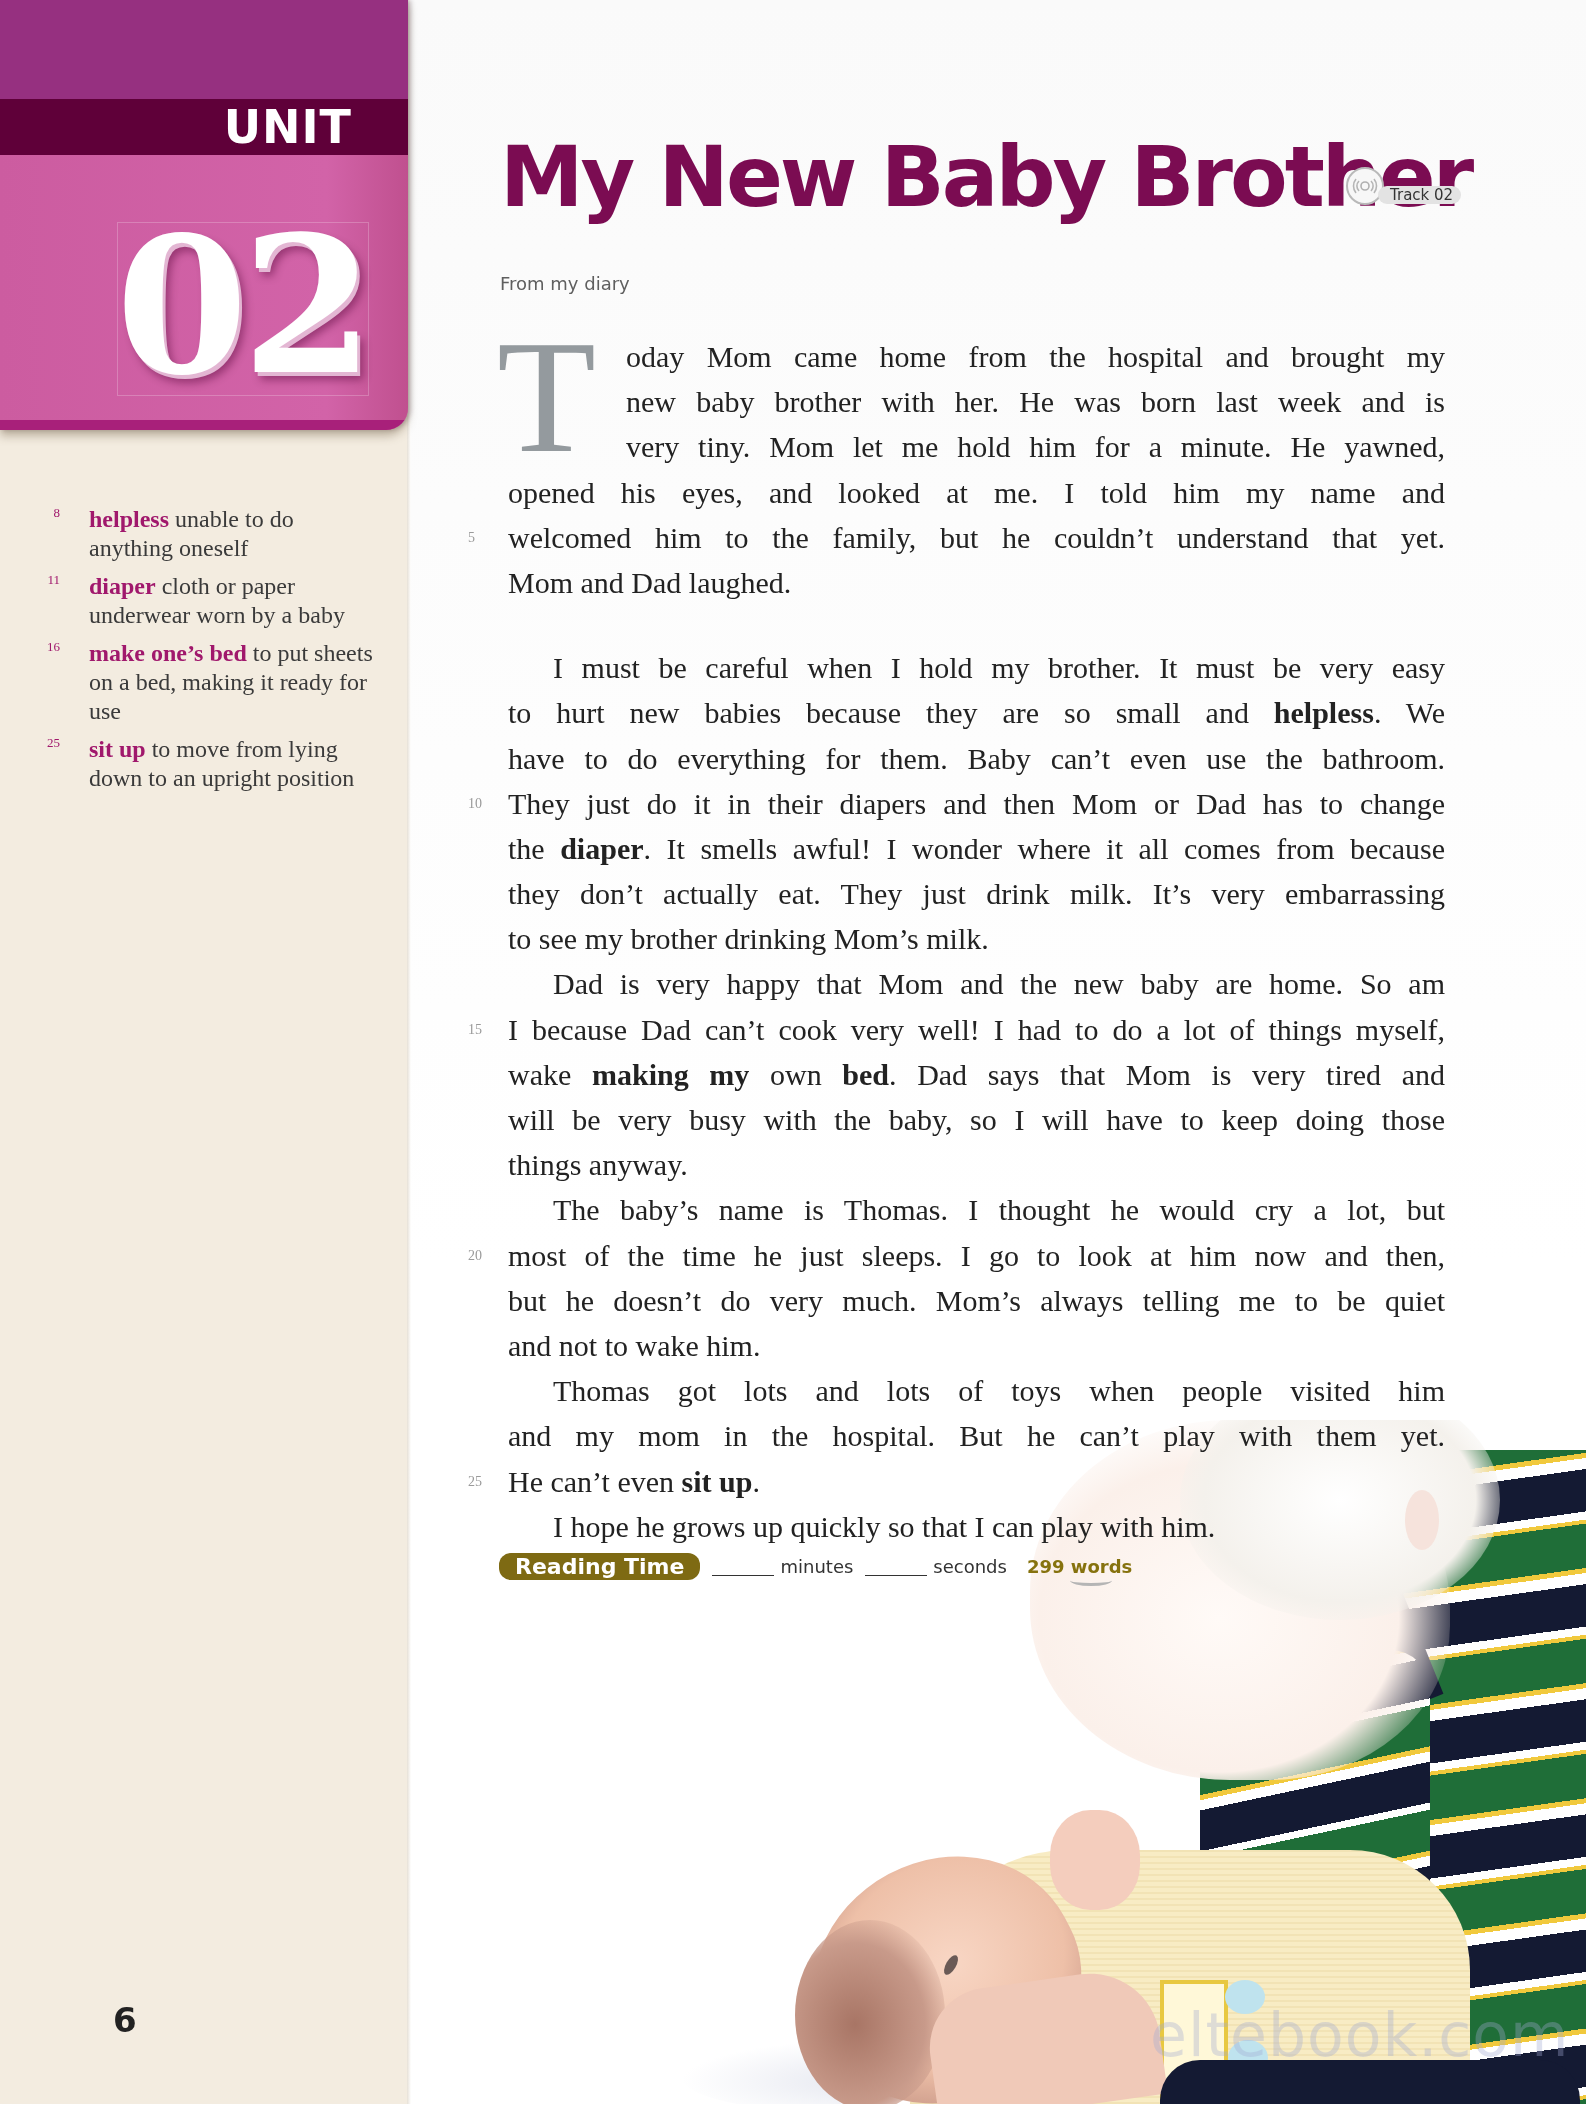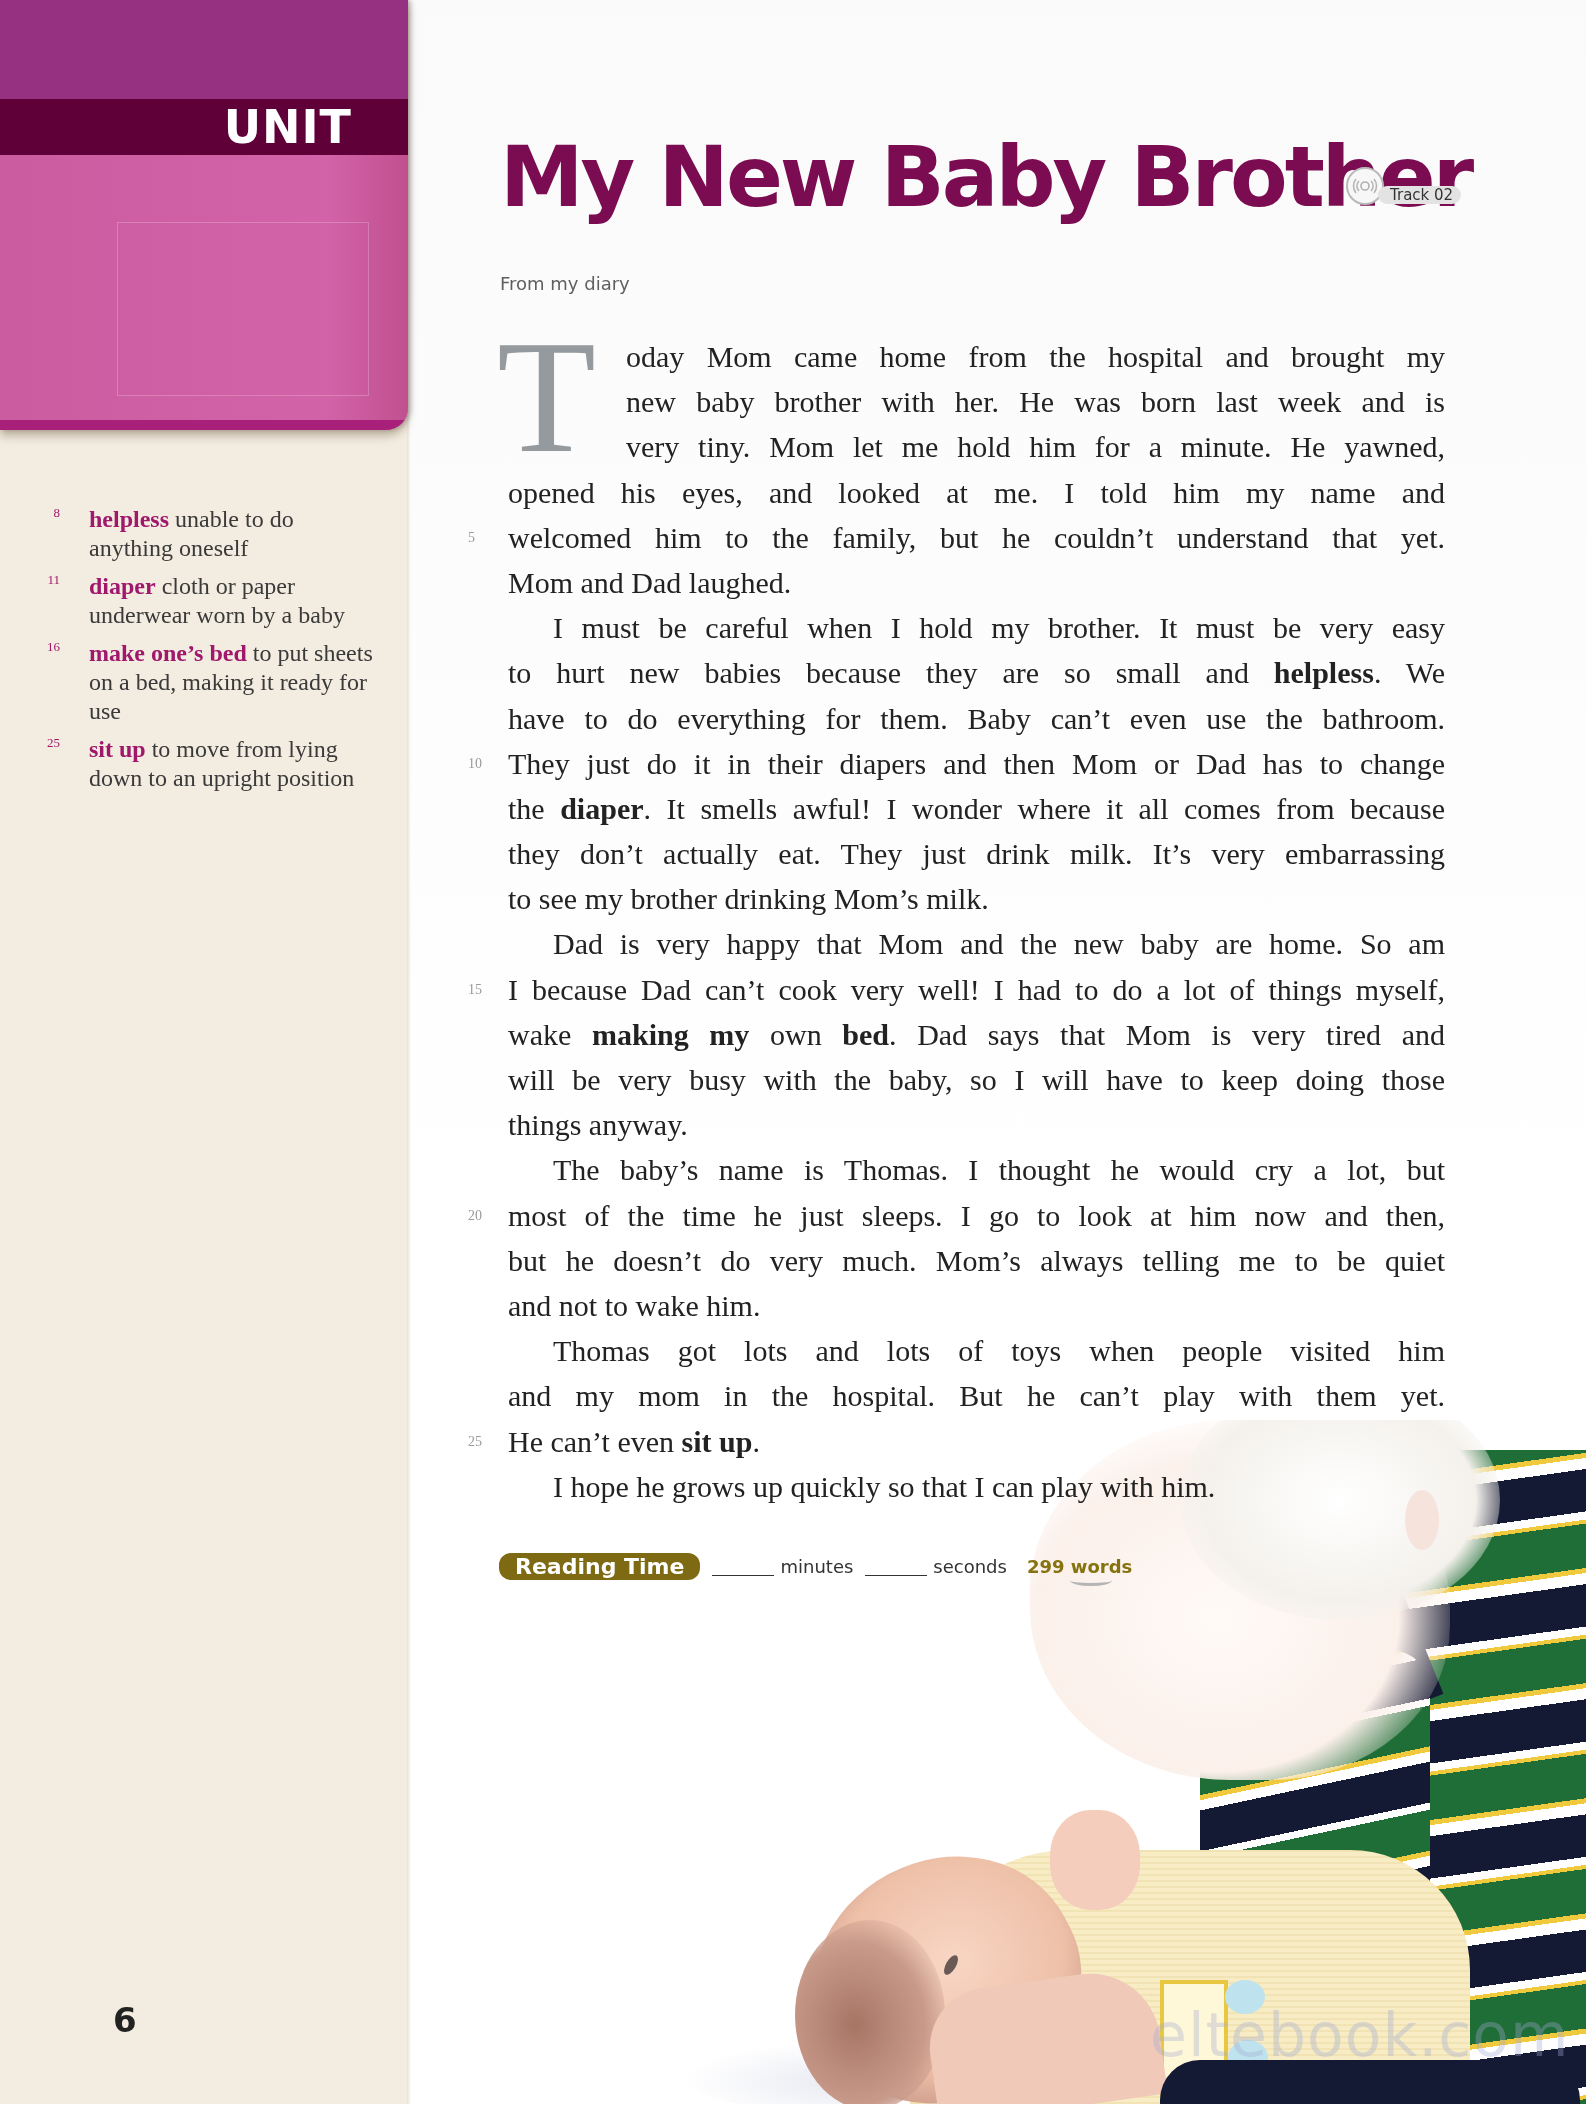--- a/index.html
+++ b/index.html
@@ -77,20 +77,21 @@
 
   <div class="sidebar"></div>
   <div class="sidebar-edge"></div>
 
   <div class="unit-panel">
     <div class="unit-top"></div>
     <div class="unit-band"></div>
     <div class="unit-label">UNIT</div>
     <div class="unit-pink"></div>
     <div class="unit-num-box"></div>
+    <div class="unit-number">02</div>
     <div class="unit-bottom-stripe"></div>
   </div>
 
   <div class="glossary">
     <div class="gloss-entry">
       <span class="gloss-num">8</span>
       <span class="gloss-term">helpless</span><span> unable to do anything oneself</span>
     </div>
     <div class="gloss-entry">
       <span class="gloss-num">11</span>
@@ -144,21 +145,21 @@
   <div class="subtitle">From my diary</div>
 
   <div class="dropcap">T</div>
   <div class="story" id="story">
       <div class="line cap" style="white-space: normal; text-align-last: justify; height: 45.2px; overflow: visible;"><span>oday Mom came home from the hospital and brought my</span></div>
       <div class="line cap" style="white-space: normal; text-align-last: justify; height: 45.2px; overflow: visible;"><span>new baby brother with her. He was born last week and is</span></div>
       <div class="line cap" style="white-space: normal; text-align-last: justify; height: 45.2px; overflow: visible;"><span>very tiny. Mom let me hold him for a minute. He yawned,</span></div>
       <div class="line " style="white-space: normal; text-align-last: justify; height: 45.2px; overflow: visible;"><span>opened his eyes, and looked at me. I told him my name and</span></div>
       <div class="line " style="white-space: normal; text-align-last: justify; height: 45.2px; overflow: visible;"><span class="line-num">5</span><span>welcomed him to the family, but he couldn’t understand that yet.</span></div>
       <div class="line last" style="white-space: normal; height: 45.2px; overflow: visible;"><span>Mom and Dad laughed.</span></div>
-      <div class="line indent" style="white-space: normal; text-align-last: justify; height: 45.2px; overflow: visible;"><span>I must be careful when I hold my brother. It must be very easy</span></div>
+      <div class="line indent" style="white-space: normal; text-align-last: justify; height: 45.2px; overflow: visible; margin-top: 40px;"><span>I must be careful when I hold my brother. It must be very easy</span></div>
       <div class="line " style="white-space: normal; text-align-last: justify; height: 45.2px; overflow: visible;"><span>to hurt new babies because they are so small and </span><span class="b">helpless</span><span>. We</span></div>
       <div class="line " style="white-space: normal; text-align-last: justify; height: 45.2px; overflow: visible;"><span>have to do everything for them. Baby can’t even use the bathroom.</span></div>
       <div class="line " style="white-space: normal; text-align-last: justify; height: 45.2px; overflow: visible;"><span class="line-num">10</span><span>They just do it in their diapers and then Mom or Dad has to change</span></div>
       <div class="line " style="white-space: normal; text-align-last: justify; height: 45.2px; overflow: visible;"><span>the </span><span class="b">diaper</span><span>. It smells awful! I wonder where it all comes from because</span></div>
       <div class="line " style="white-space: normal; text-align-last: justify; height: 45.2px; overflow: visible;"><span>they don’t actually eat. They just drink milk. It’s very embarrassing</span></div>
       <div class="line last" style="white-space: normal; height: 45.2px; overflow: visible;"><span>to see my brother drinking Mom’s milk.</span></div>
       <div class="line indent" style="white-space: normal; text-align-last: justify; height: 45.2px; overflow: visible;"><span>Dad is very happy that Mom and the new baby are home. So am</span></div>
       <div class="line " style="white-space: normal; text-align-last: justify; height: 45.2px; overflow: visible;"><span class="line-num">15</span><span>I because Dad can’t cook very well! I had to do a lot of things myself,</span></div>
       <div class="line " style="white-space: normal; text-align-last: justify; height: 45.2px; overflow: visible;"><span>wake </span><span class="b">making my</span><span> own </span><span class="b">bed</span><span>. Dad says that Mom is very tired and</span></div>
       <div class="line " style="white-space: normal; text-align-last: justify; height: 45.2px; overflow: visible;"><span>will be very busy with the baby, so I will have to keep doing those</span></div>

